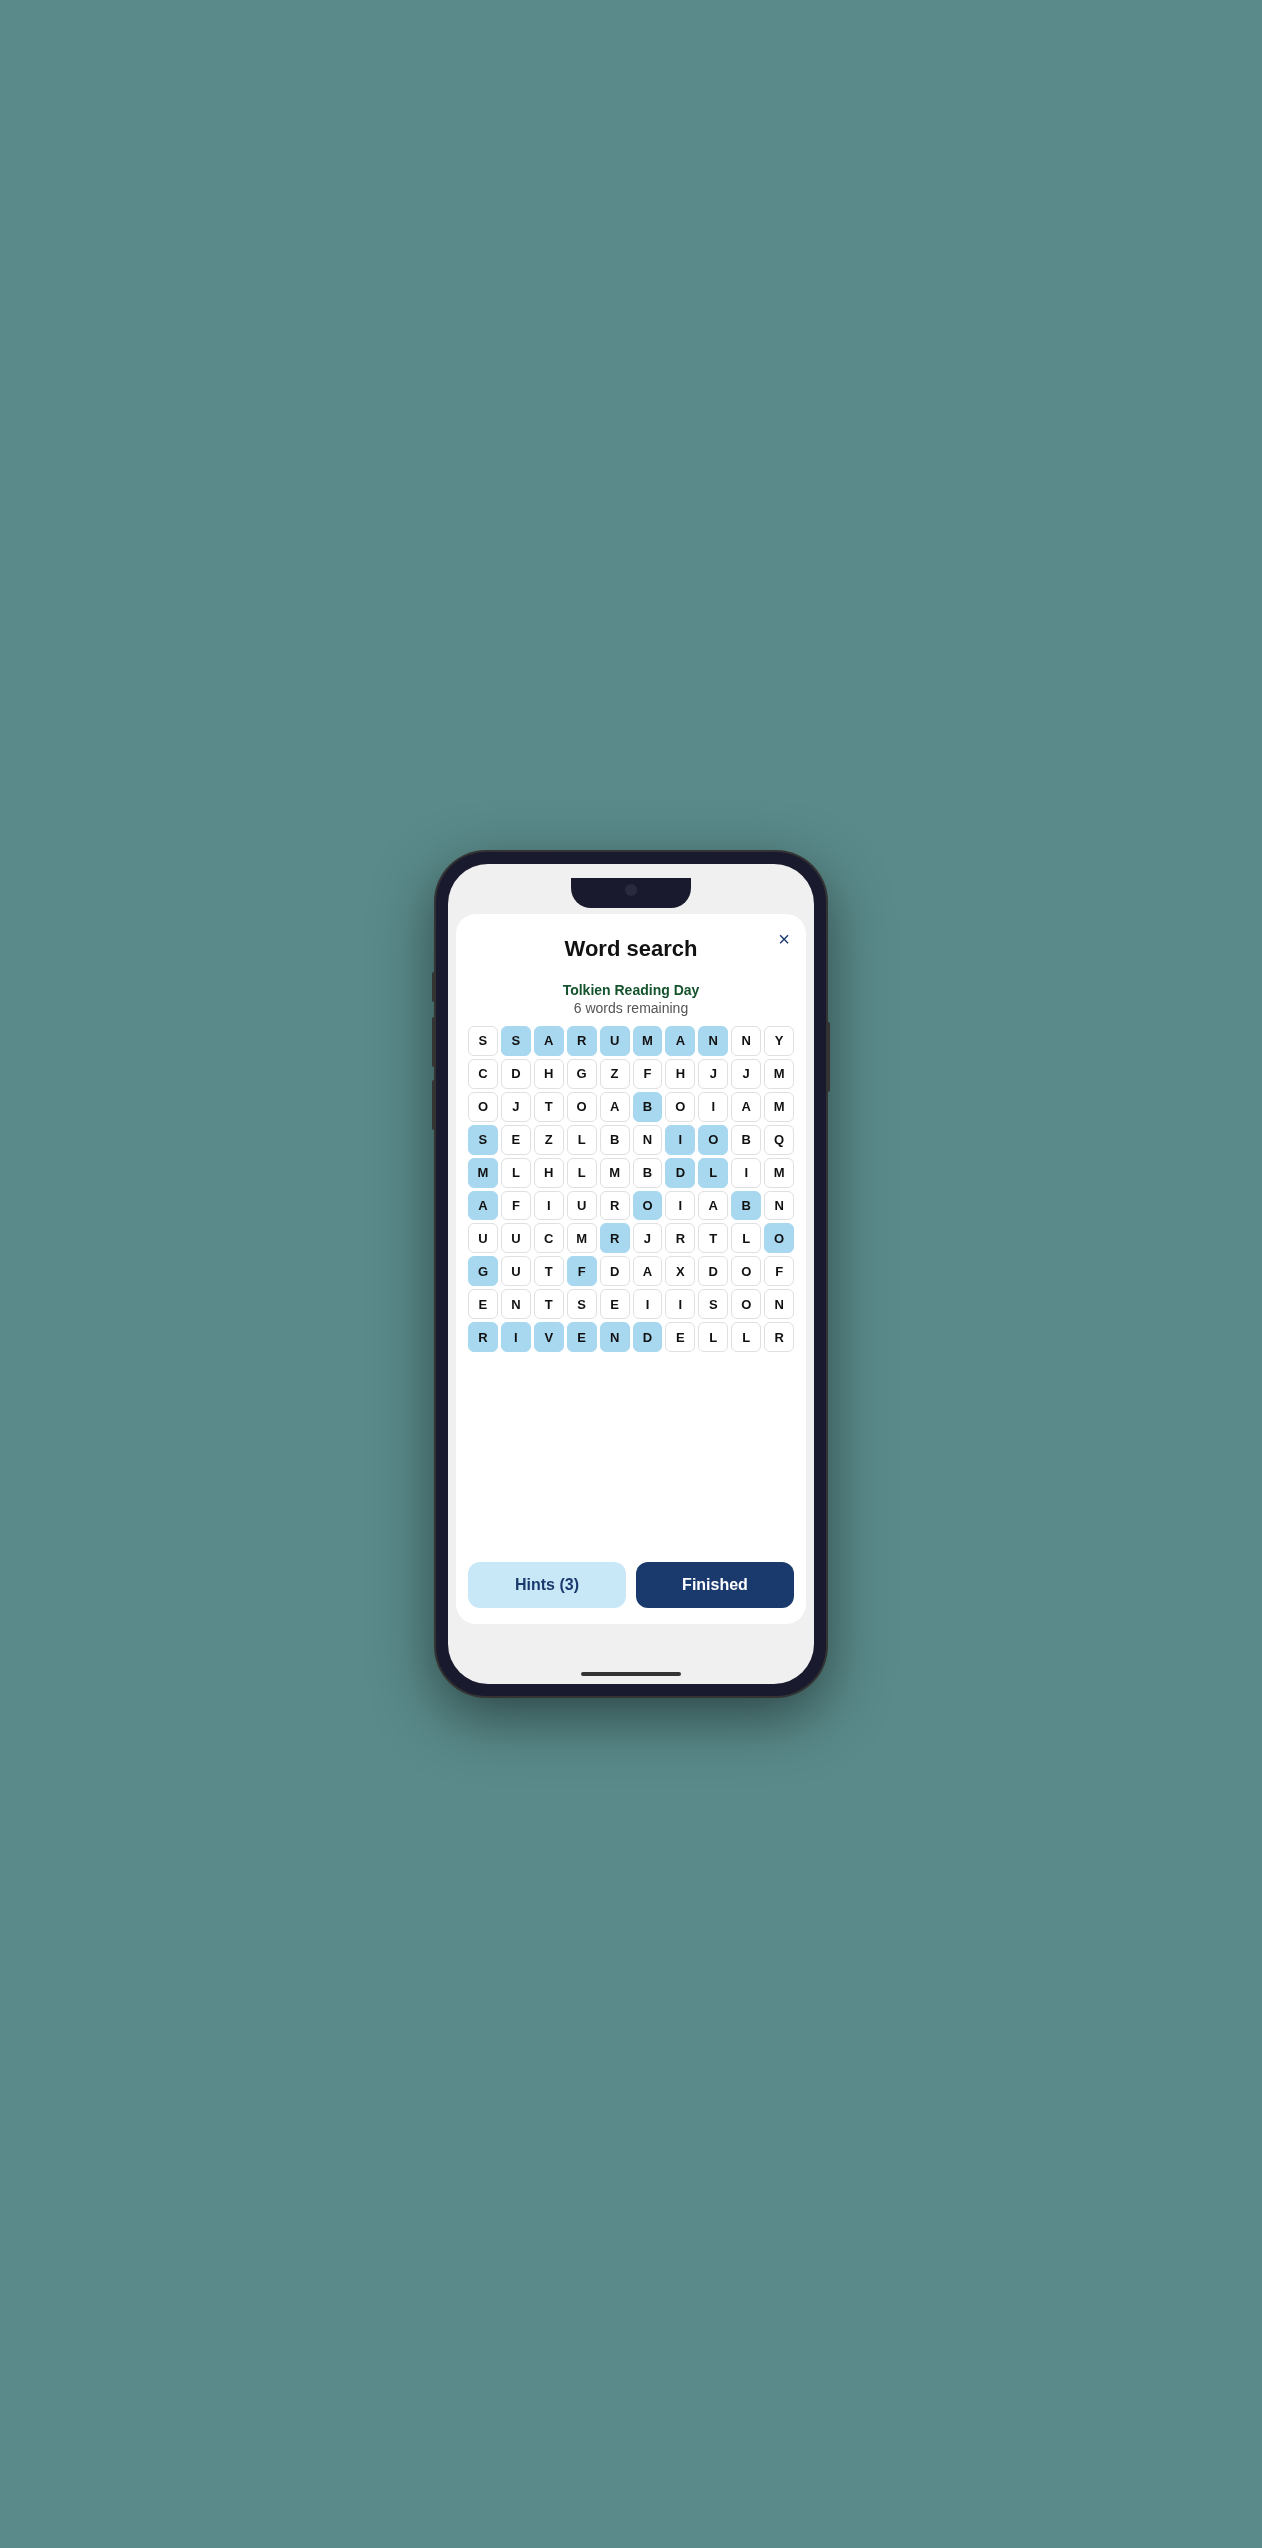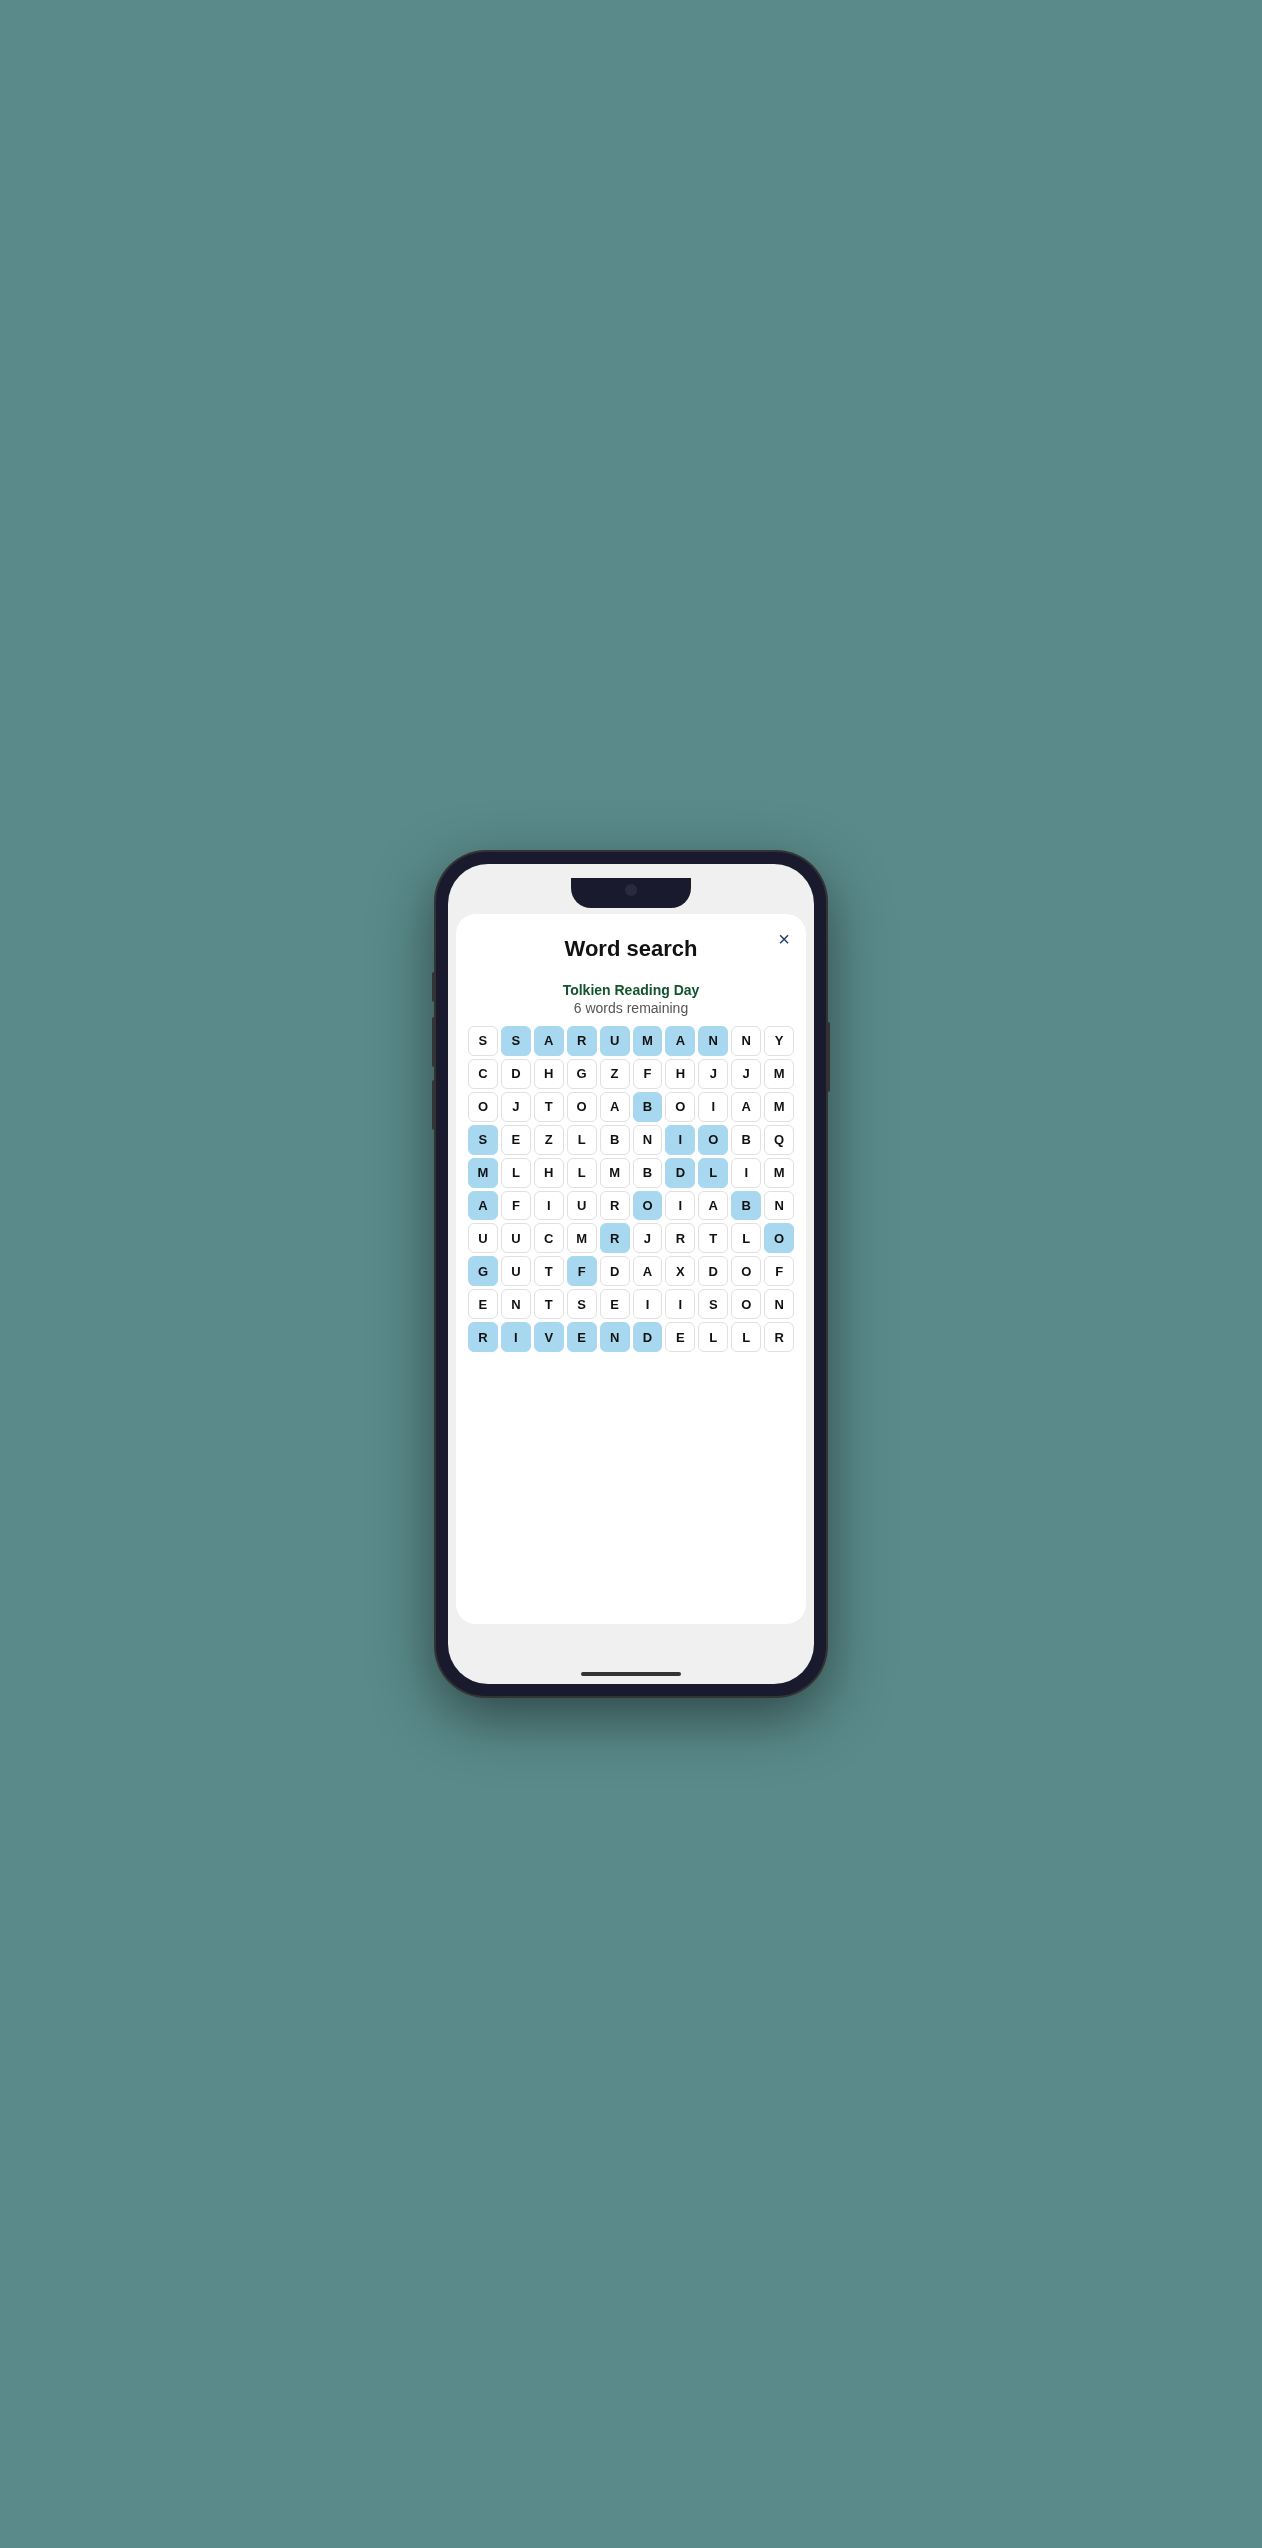--- a/index.html
+++ b/index.html
@@ -330,17 +330,21 @@
           <div class="cell highlighted">V</div>
           <div class="cell highlighted">E</div>
           <div class="cell highlighted">N</div>
           <div class="cell highlighted">D</div>
           <div class="cell">E</div>
           <div class="cell">L</div>
           <div class="cell">L</div>
           <div class="cell">R</div>
         </div>
 
+      <div class="buttons-row">
+        <button class="btn-hints">Hints (3)</button>
+        <button class="btn-finished">Finished</button>
+      </div>
     </div>
 
     <div class="home-indicator"></div>
   </div>
 </div>
 
 </body></html>

